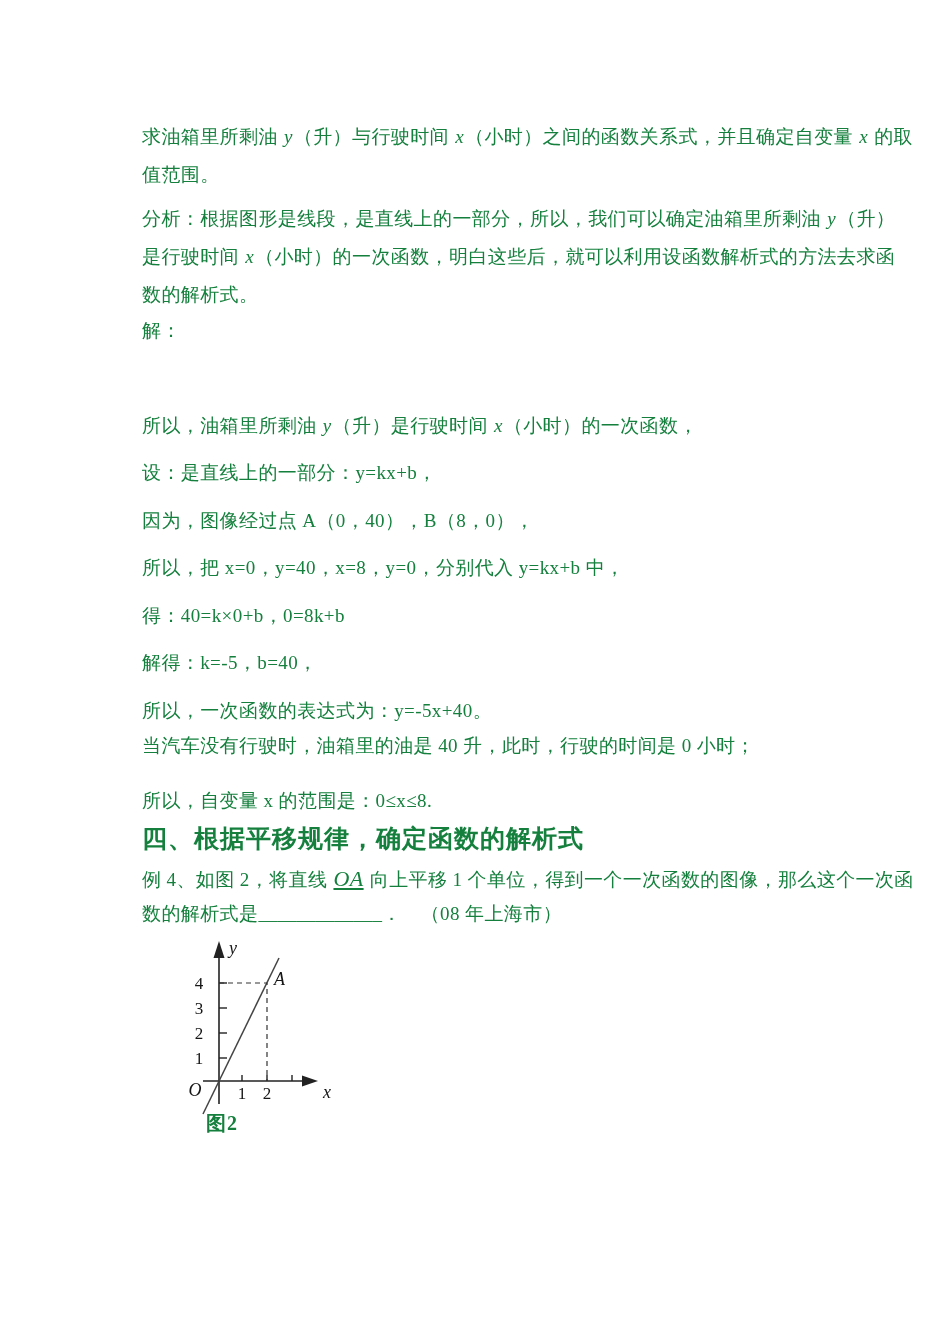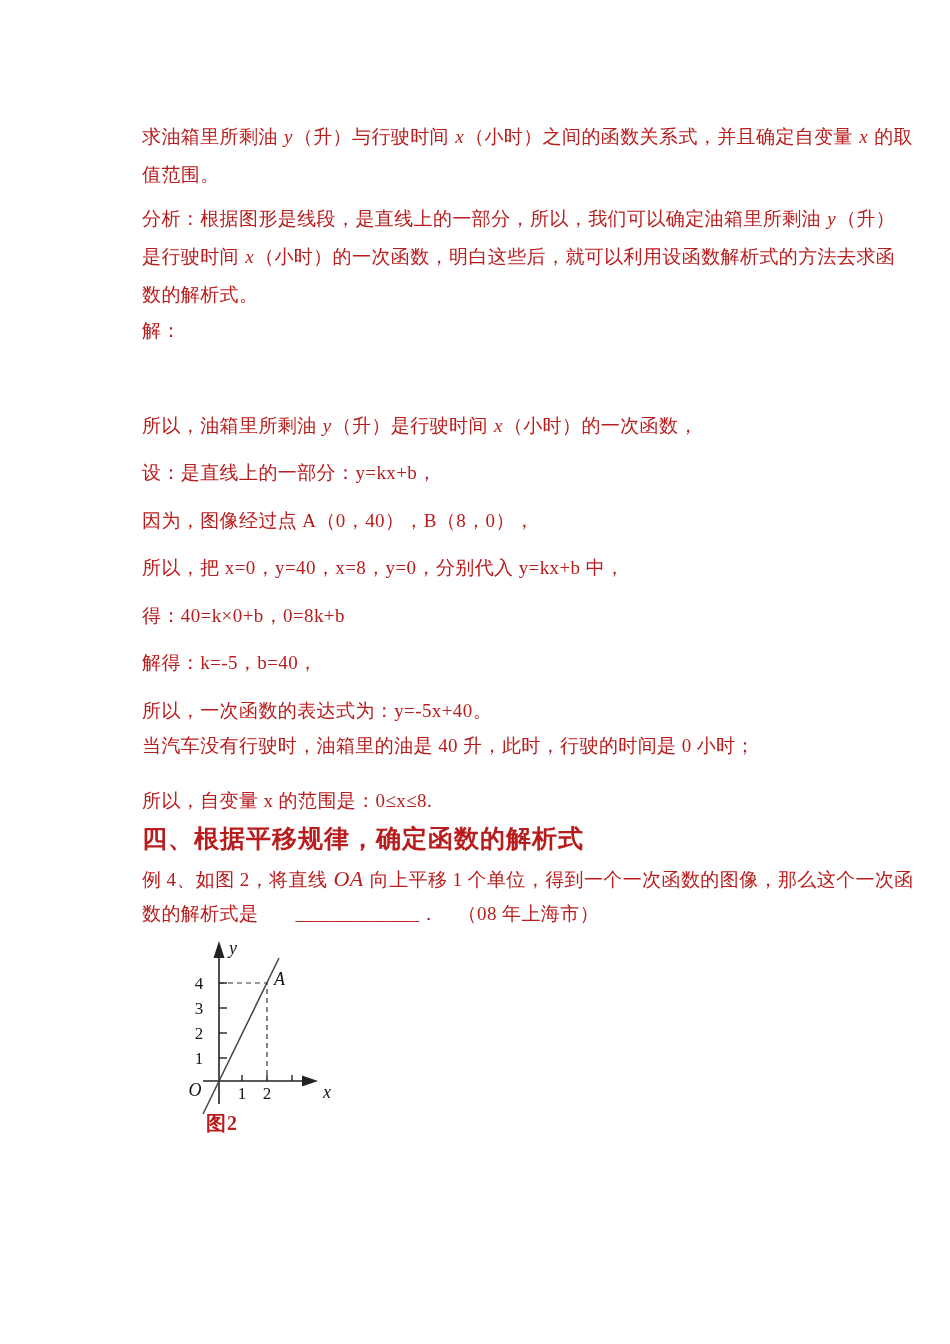--- a/index.html
+++ b/index.html
@@ -1,34 +1,34 @@
 <!DOCTYPE html>
 <html><head>
 <meta charset="utf-8">
 <style>
   html,body{margin:0;padding:0;background:#ffffff;}
   .page{
     position:relative;
     width:950px;height:1344px;
     background:#ffffff;
     font-family:"Liberation Serif","DejaVu Serif",serif;
-    color:#b91c1c;
+    color:#15803d;
     overflow:hidden;
   }
   .line{
     position:absolute;
     left:142px;
     font-size:19px;
     line-height:1.2;
     white-space:pre;
     letter-spacing:0.4px;
   }
   .var{font-style:italic;padding:0 1px;}
-  .oa{font-style:italic;font-size:22px;padding:0 1px;}
-  .blank{letter-spacing:0;margin-left:37px;}
+  .oa{font-style:italic;font-size:22px;padding:0 1px;text-decoration:underline;}
+  .blank{letter-spacing:0;}
   .heading{
     position:absolute;
     left:142px;
     font-family:"Liberation Sans","DejaVu Sans",sans-serif;
     font-weight:700;
     font-size:25px;
     letter-spacing:1px;
     white-space:pre;
     text-align:center;
   }

